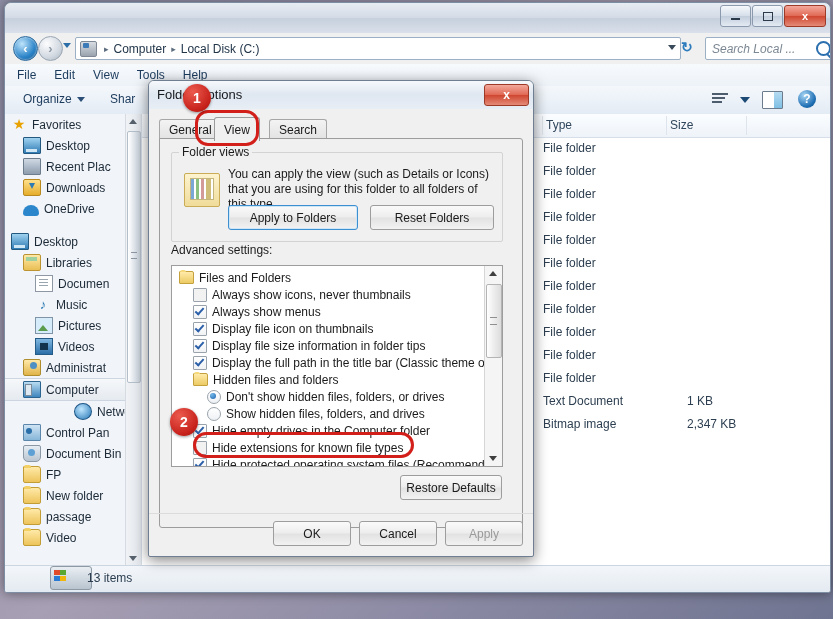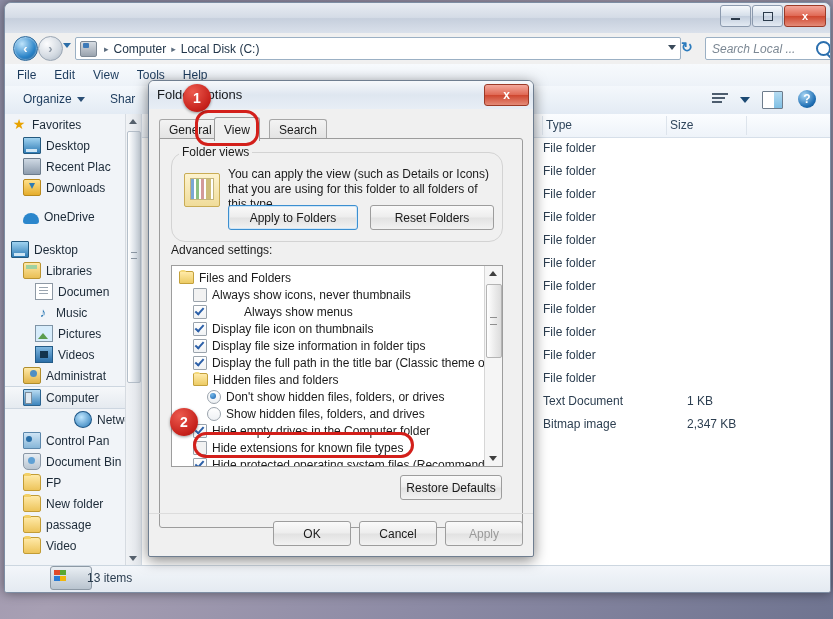--- a/index.html
+++ b/index.html
@@ -286,21 +286,21 @@
   }
   .tab.active{
     top:0;height:23px;background:#f0f0f0;border-color:#9c9c9c;z-index:3;
   }
   .tabpanel{
     position:absolute;left:10px;top:57px;width:362px;height:388px;
     background:#f0f0f0;border:1px solid #9c9c9c;border-radius:0 3px 3px 3px;
   }
   .group{
     position:absolute;left:11px;top:13px;width:330px;height:88px;
-    border:1px solid #d3d3d3;border-radius:14px;
+    border:1px solid #d3d3d3;border-radius:2px;
   }
   .groupLabel{position:absolute;left:7px;top:-8px;background:#f0f0f0;padding:0 3px;font-size:12px;}
   .fvIcon{
     position:absolute;left:12px;top:20px;width:34px;height:32px;
     background:linear-gradient(to bottom,#fdf3cf,#f0dc9a);
     border:1px solid #c9ac55;border-radius:2px;
   }
   .fvIcon:after{
     content:"";position:absolute;left:5px;top:4px;width:22px;height:20px;background:#fff;border:1px solid #c3b57c;
     background-image:
@@ -458,21 +458,21 @@
           <span>Desktop</span>
         </div>
         <div class="navItem" style="padding-left: 18px;">
           <span class="ni i-rec"></span>
           <span>Recent Plac</span>
         </div>
         <div class="navItem" style="padding-left: 18px;">
           <span class="ni i-dl"></span>
           <span>Downloads</span>
         </div>
-        <div class="navItem" style="padding-left: 18px; margin-top: 8px;">
+        <div class="navItem" style="padding-left: 18px;">
           <span class="ni i-cloud"></span>
           <span>OneDrive</span>
         </div>
         <div class="navItem" style="padding-left: 6px; height: 12px;"></div>
         <div class="navItem" style="padding-left: 6px;">
           <span class="ni i-mon"></span>
           <span>Desktop</span>
         </div>
         <div class="navItem" style="padding-left: 18px;">
           <span class="ni i-lib"></span>
@@ -635,21 +635,21 @@
     <div class="advBox">
       <div id="advRows" style="padding:3px 0 0 4px;">
           <div class="advRow" style="padding-left: 3px;">
             <span class="folderGlyph"></span>
             <span>Files and Folders</span>
           </div>
           <div class="advRow" style="padding-left: 17px;">
             <span class="cb empty"></span>
             <span>Always show icons, never thumbnails</span>
           </div>
-          <div class="advRow" style="padding-left: 17px; gap: 32px;">
+          <div class="advRow" style="padding-left: 17px;">
             <span class="cb checked"></span>
             <span>Always show menus</span>
           </div>
           <div class="advRow" style="padding-left: 17px;">
             <span class="cb checked"></span>
             <span>Display file icon on thumbnails</span>
           </div>
           <div class="advRow" style="padding-left: 17px;">
             <span class="cb checked"></span>
             <span>Display file size information in folder tips</span>

